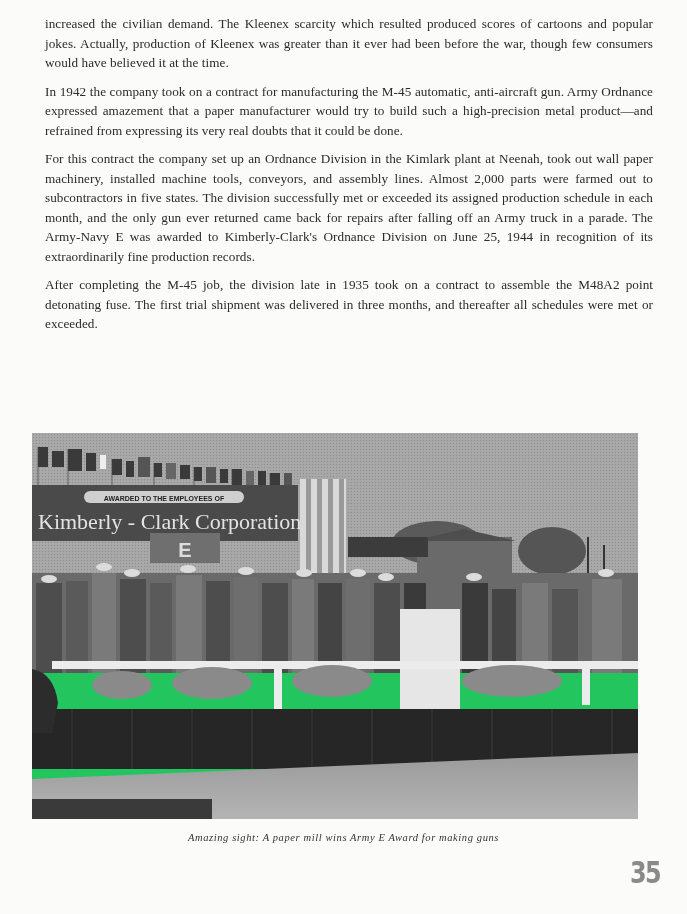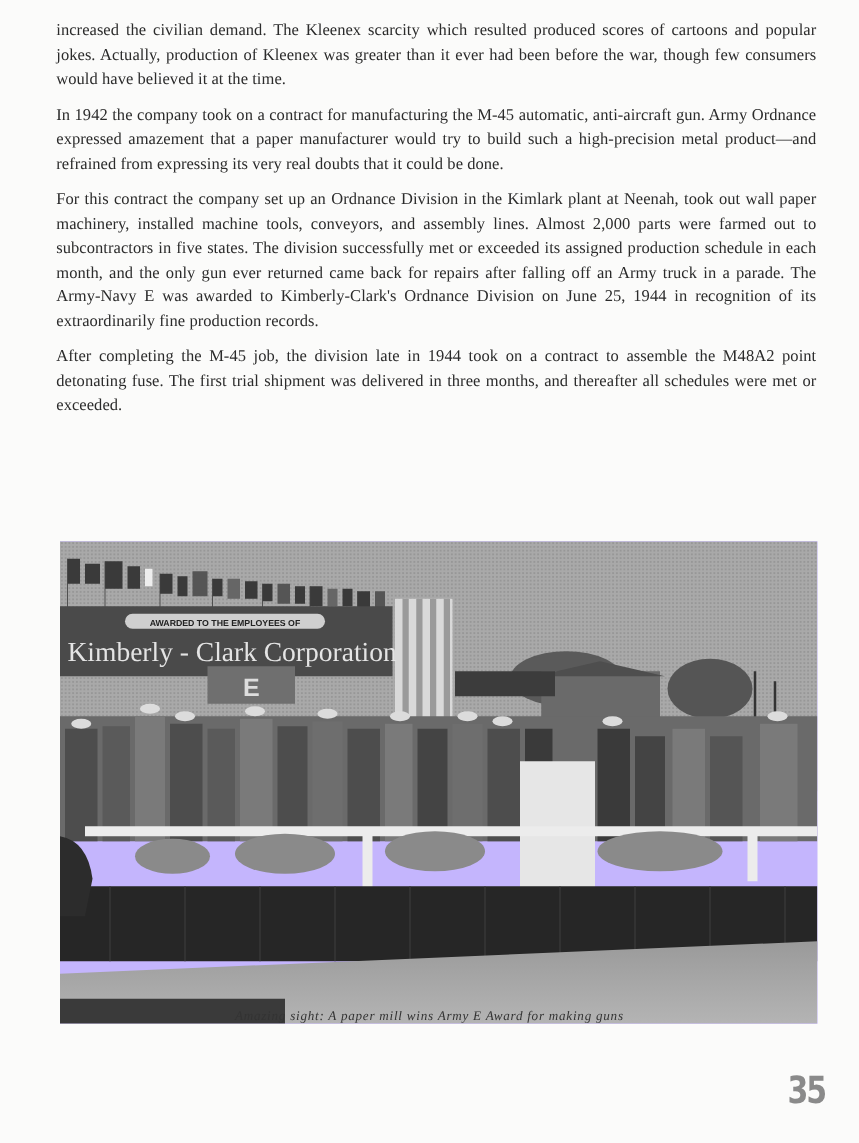--- a/index.html
+++ b/index.html
@@ -15,27 +15,27 @@
       position: absolute; left: 45px; top: 14px; width: 608px;
     }
     .para {
       margin: 0 0 9px 0;
       font-size: 13.2px; line-height: 19.5px;
       text-align: justify;
       color: #2b2b2b;
       letter-spacing: 0.05px;
     }
     .photo {
-      position: absolute; left: 48px; top: 433px; width: 606px; height: 386px;
+      position: absolute; left: 32px; top: 433px; width: 606px; height: 386px;
       overflow: hidden;
-      background: #c4b5fd;
+      background: #22c55e;
     }
     .photo svg { display: block; }
     .caption {
-      position: absolute; left: 0; width: 687px; top: 808px;
+      position: absolute; left: 0; width: 687px; top: 832px;
       text-align: center;
       font-style: italic;
       font-size: 10.5px;
       letter-spacing: 0.6px;
       color: #333;
     }
     .page-number {
       position: absolute; left: 630px; top: 855px;
       font-family: "DejaVu Sans", sans-serif;
       font-weight: bold;
@@ -48,21 +48,21 @@
   </style>
 </head>
 <body>
 
 <div class="page">
 
   <div class="body-text">
     <p class="para">increased the civilian demand. The Kleenex scarcity which resulted produced scores of cartoons and popular jokes. Actually, production of Kleenex was greater than it ever had been before the war, though few consumers would have believed it at the time.</p>
     <p class="para">In 1942 the company took on a contract for manufacturing the M-45 automatic, anti-aircraft gun. Army Ordnance expressed amazement that a paper manufacturer would try to build such a high-precision metal product—and refrained from expressing its very real doubts that it could be done.</p>
     <p class="para">For this contract the company set up an Ordnance Division in the Kimlark plant at Neenah, took out wall paper machinery, installed machine tools, conveyors, and assembly lines. Almost 2,000 parts were farmed out to subcontractors in five states. The division successfully met or exceeded its assigned production schedule in each month, and the only gun ever returned came back for repairs after falling off an Army truck in a parade. The Army-Navy E was awarded to Kimberly-Clark's Ordnance Division on June 25, 1944 in recognition of its extraordinarily fine production records.</p>
-    <p class="para">After completing the M-45 job, the division late in 1944 took on a contract to assemble the M48A2 point detonating fuse. The first trial shipment was delivered in three months, and thereafter all schedules were met or exceeded.</p>
+    <p class="para">After completing the M-45 job, the division late in 1935 took on a contract to assemble the M48A2 point detonating fuse. The first trial shipment was delivered in three months, and thereafter all schedules were met or exceeded.</p>
   </div>
 
   <div class="photo">
     <svg width="606" height="386" viewBox="0 0 606 386" xmlns="http://www.w3.org/2000/svg">
       <defs>
         <pattern id="dots" width="3" height="3" patternUnits="userSpaceOnUse">
           <rect width="3" height="3" fill="#a9a9a9"></rect>
           <circle cx="1.5" cy="1.5" r="0.7" fill="#8f8f8f"></circle>
         </pattern>
         <linearGradient id="ground" x1="0" y1="0" x2="0" y2="1">

